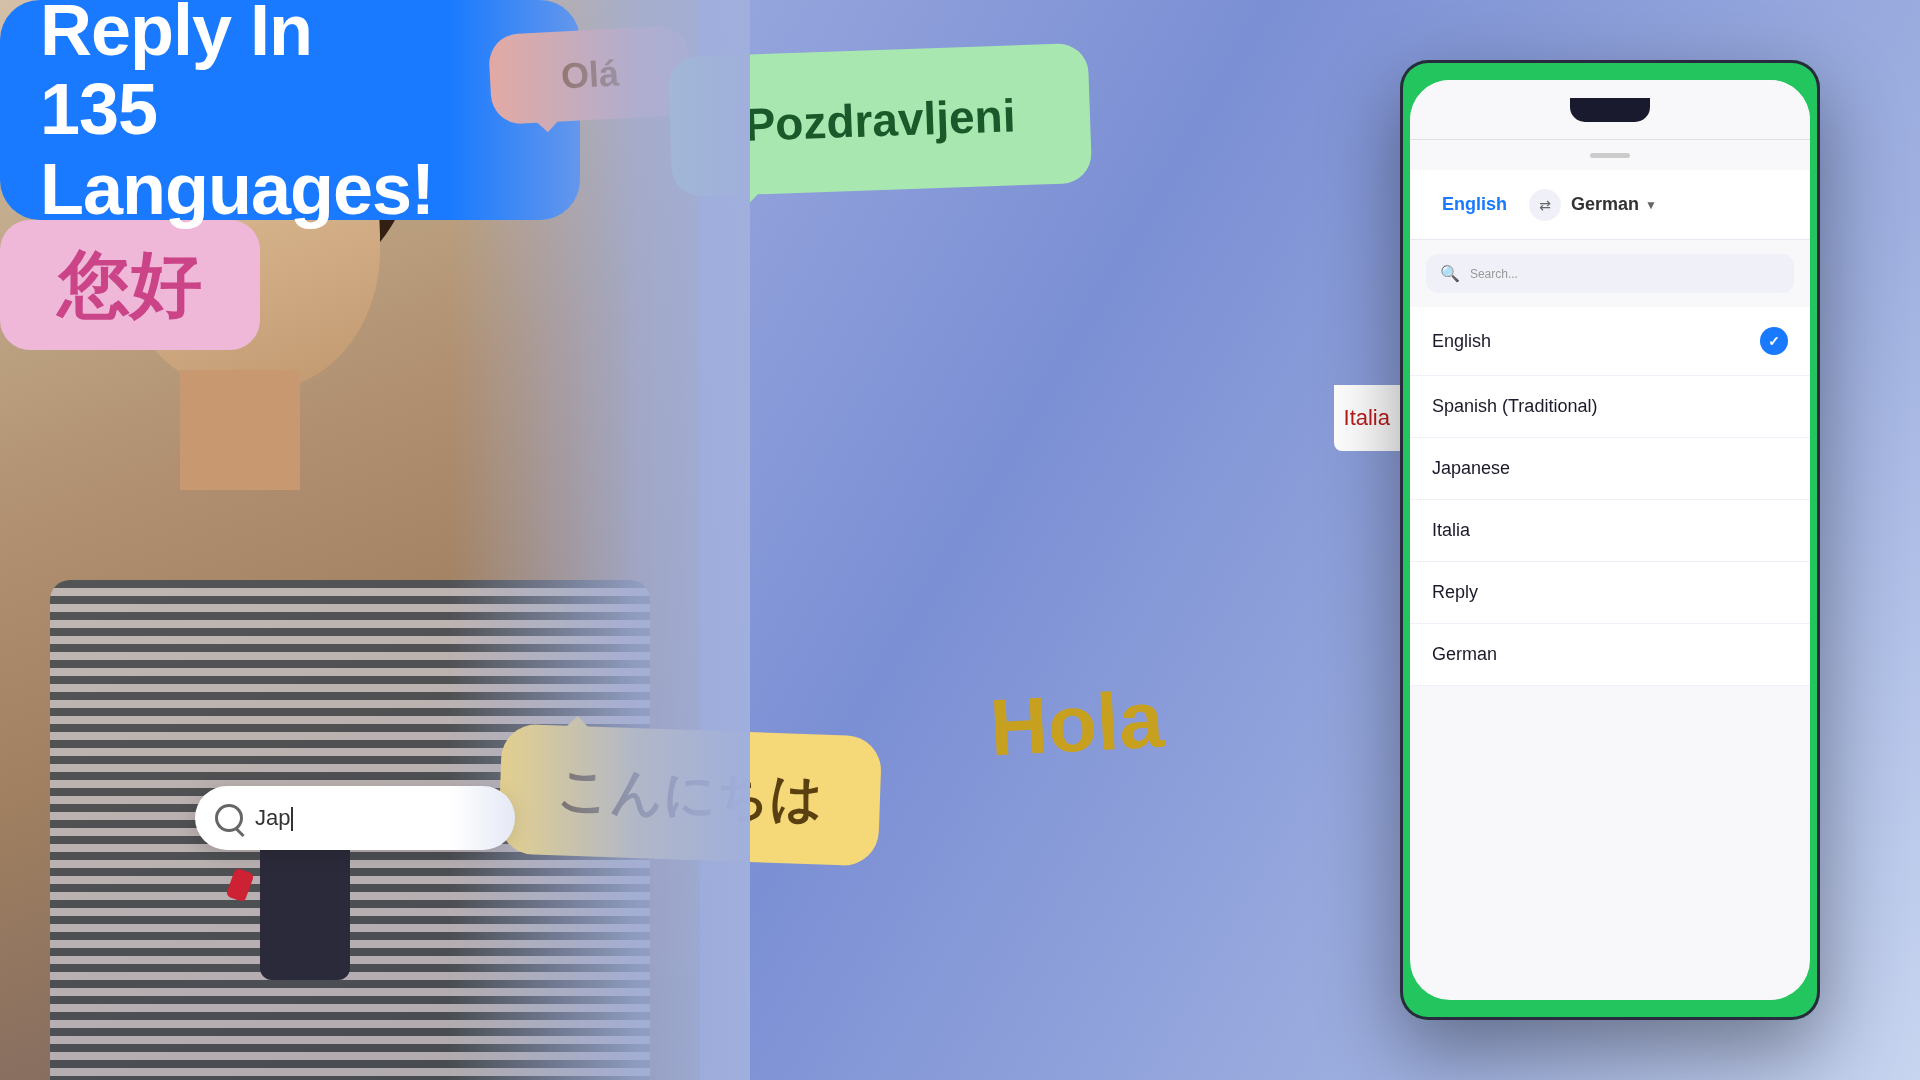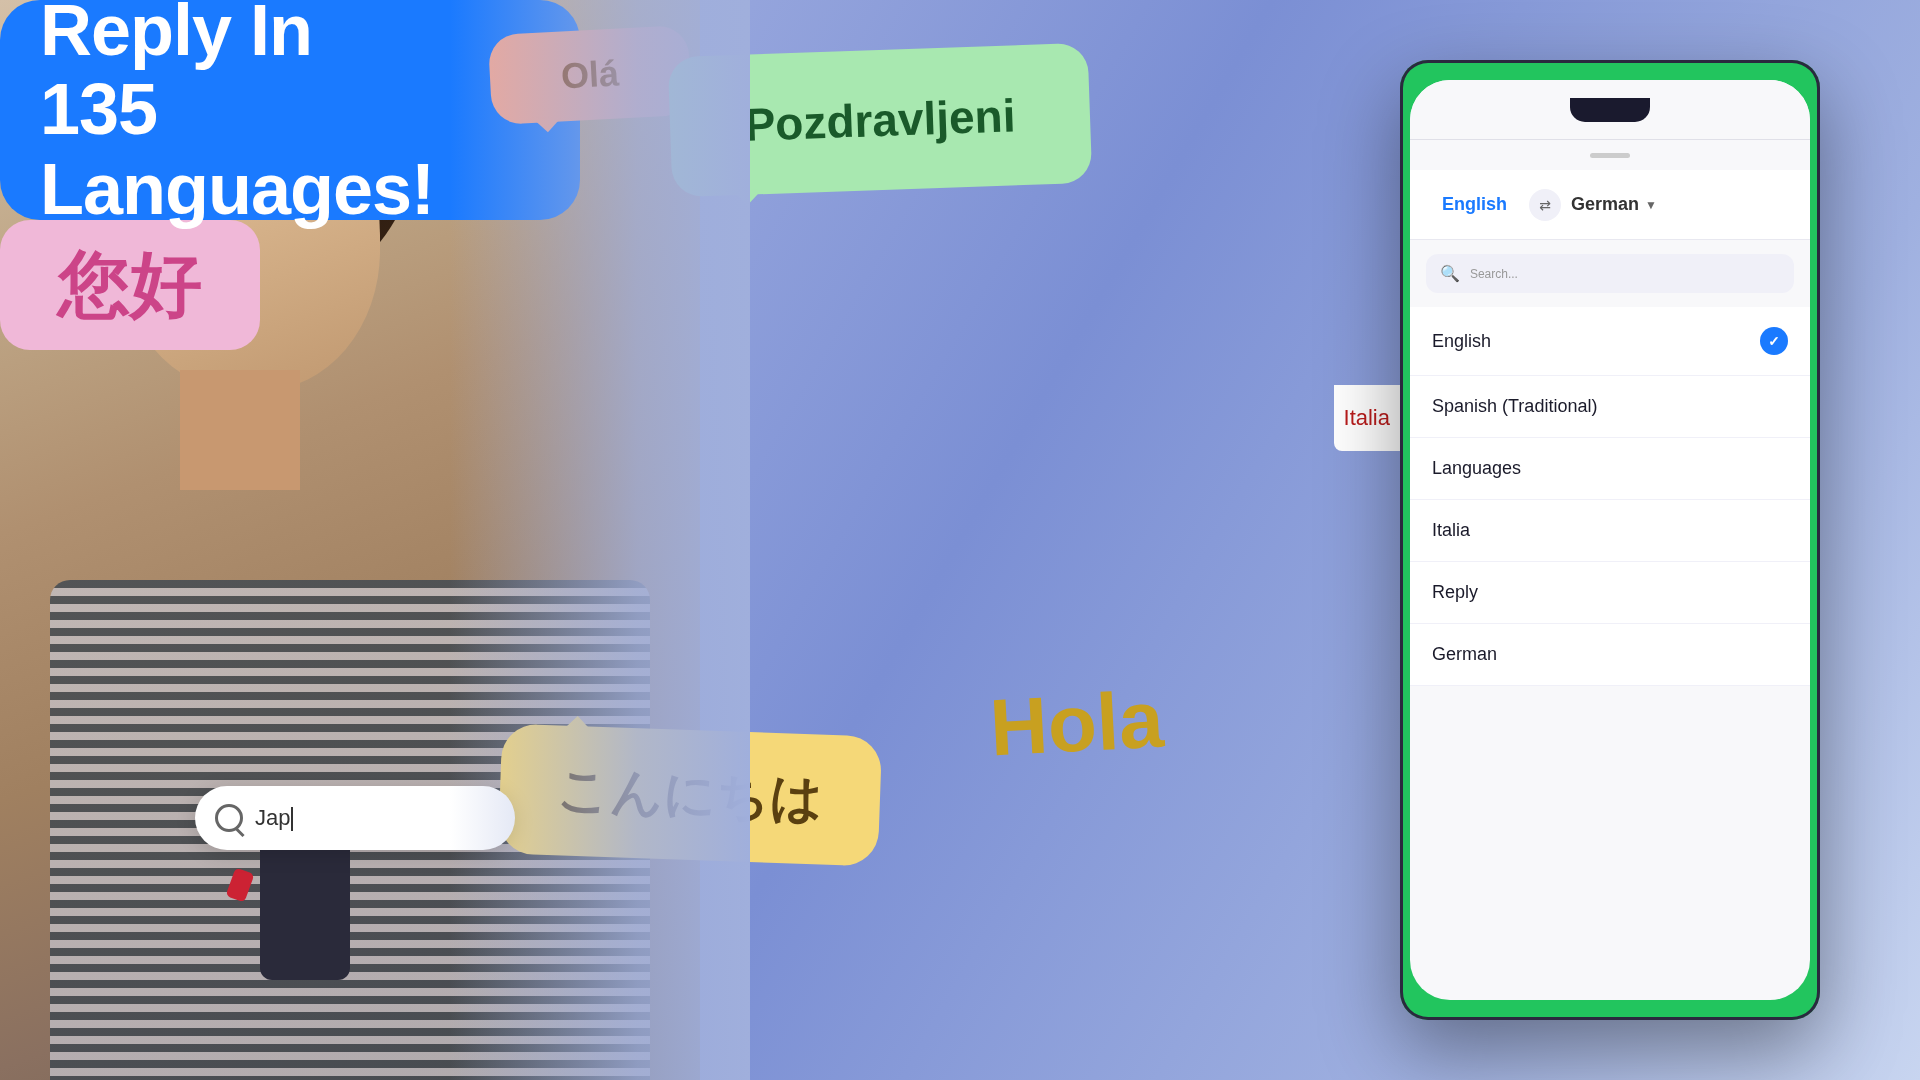--- a/index.html
+++ b/index.html
@@ -493,21 +493,21 @@
           <span class="lang-item-name">English</span>
           <div class="check-icon">✓</div>
         </div>
 
 
         <div class="lang-item">
           <span class="lang-item-name">Spanish (Traditional)</span>
         </div>
 
         <div class="lang-item">
-          <span class="lang-item-name">Languages</span>
+          <span class="lang-item-name">Japanese</span>
         </div>
 
         <div class="lang-item">
           <span class="lang-item-name">Italia</span>
         </div>
 
         <div class="lang-item">
           <span class="lang-item-name">Reply</span>
         </div>
 

